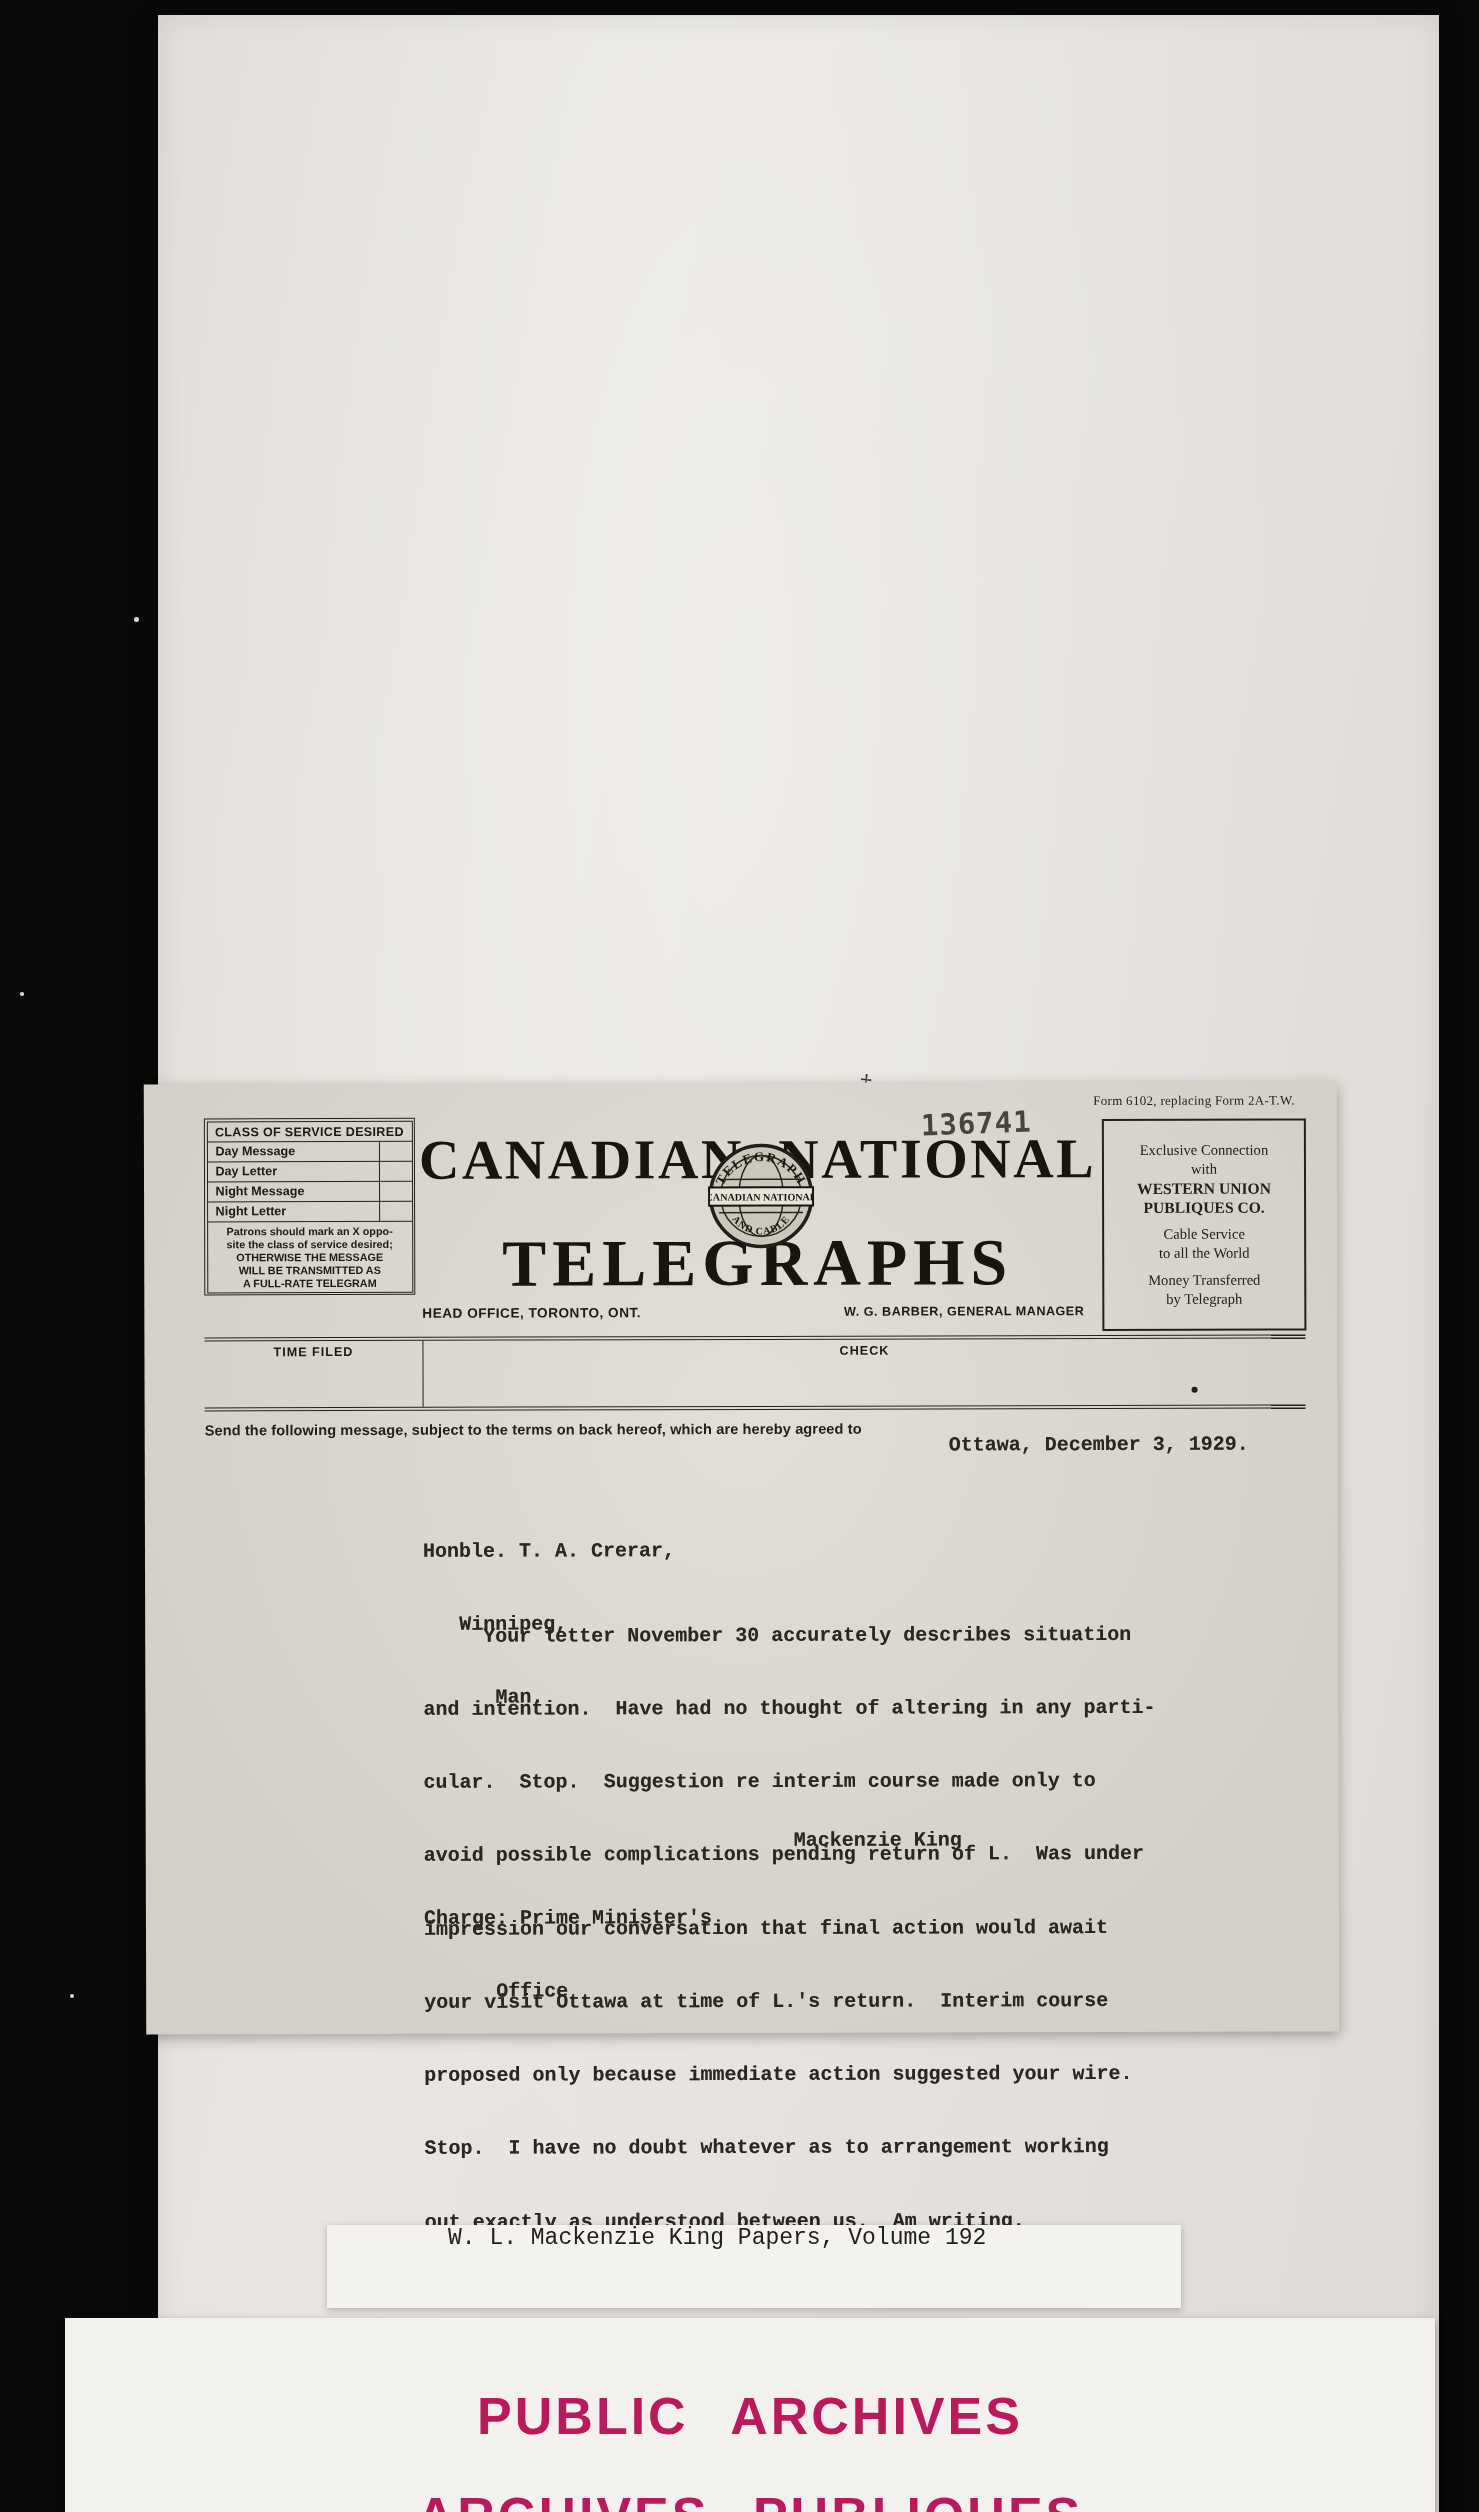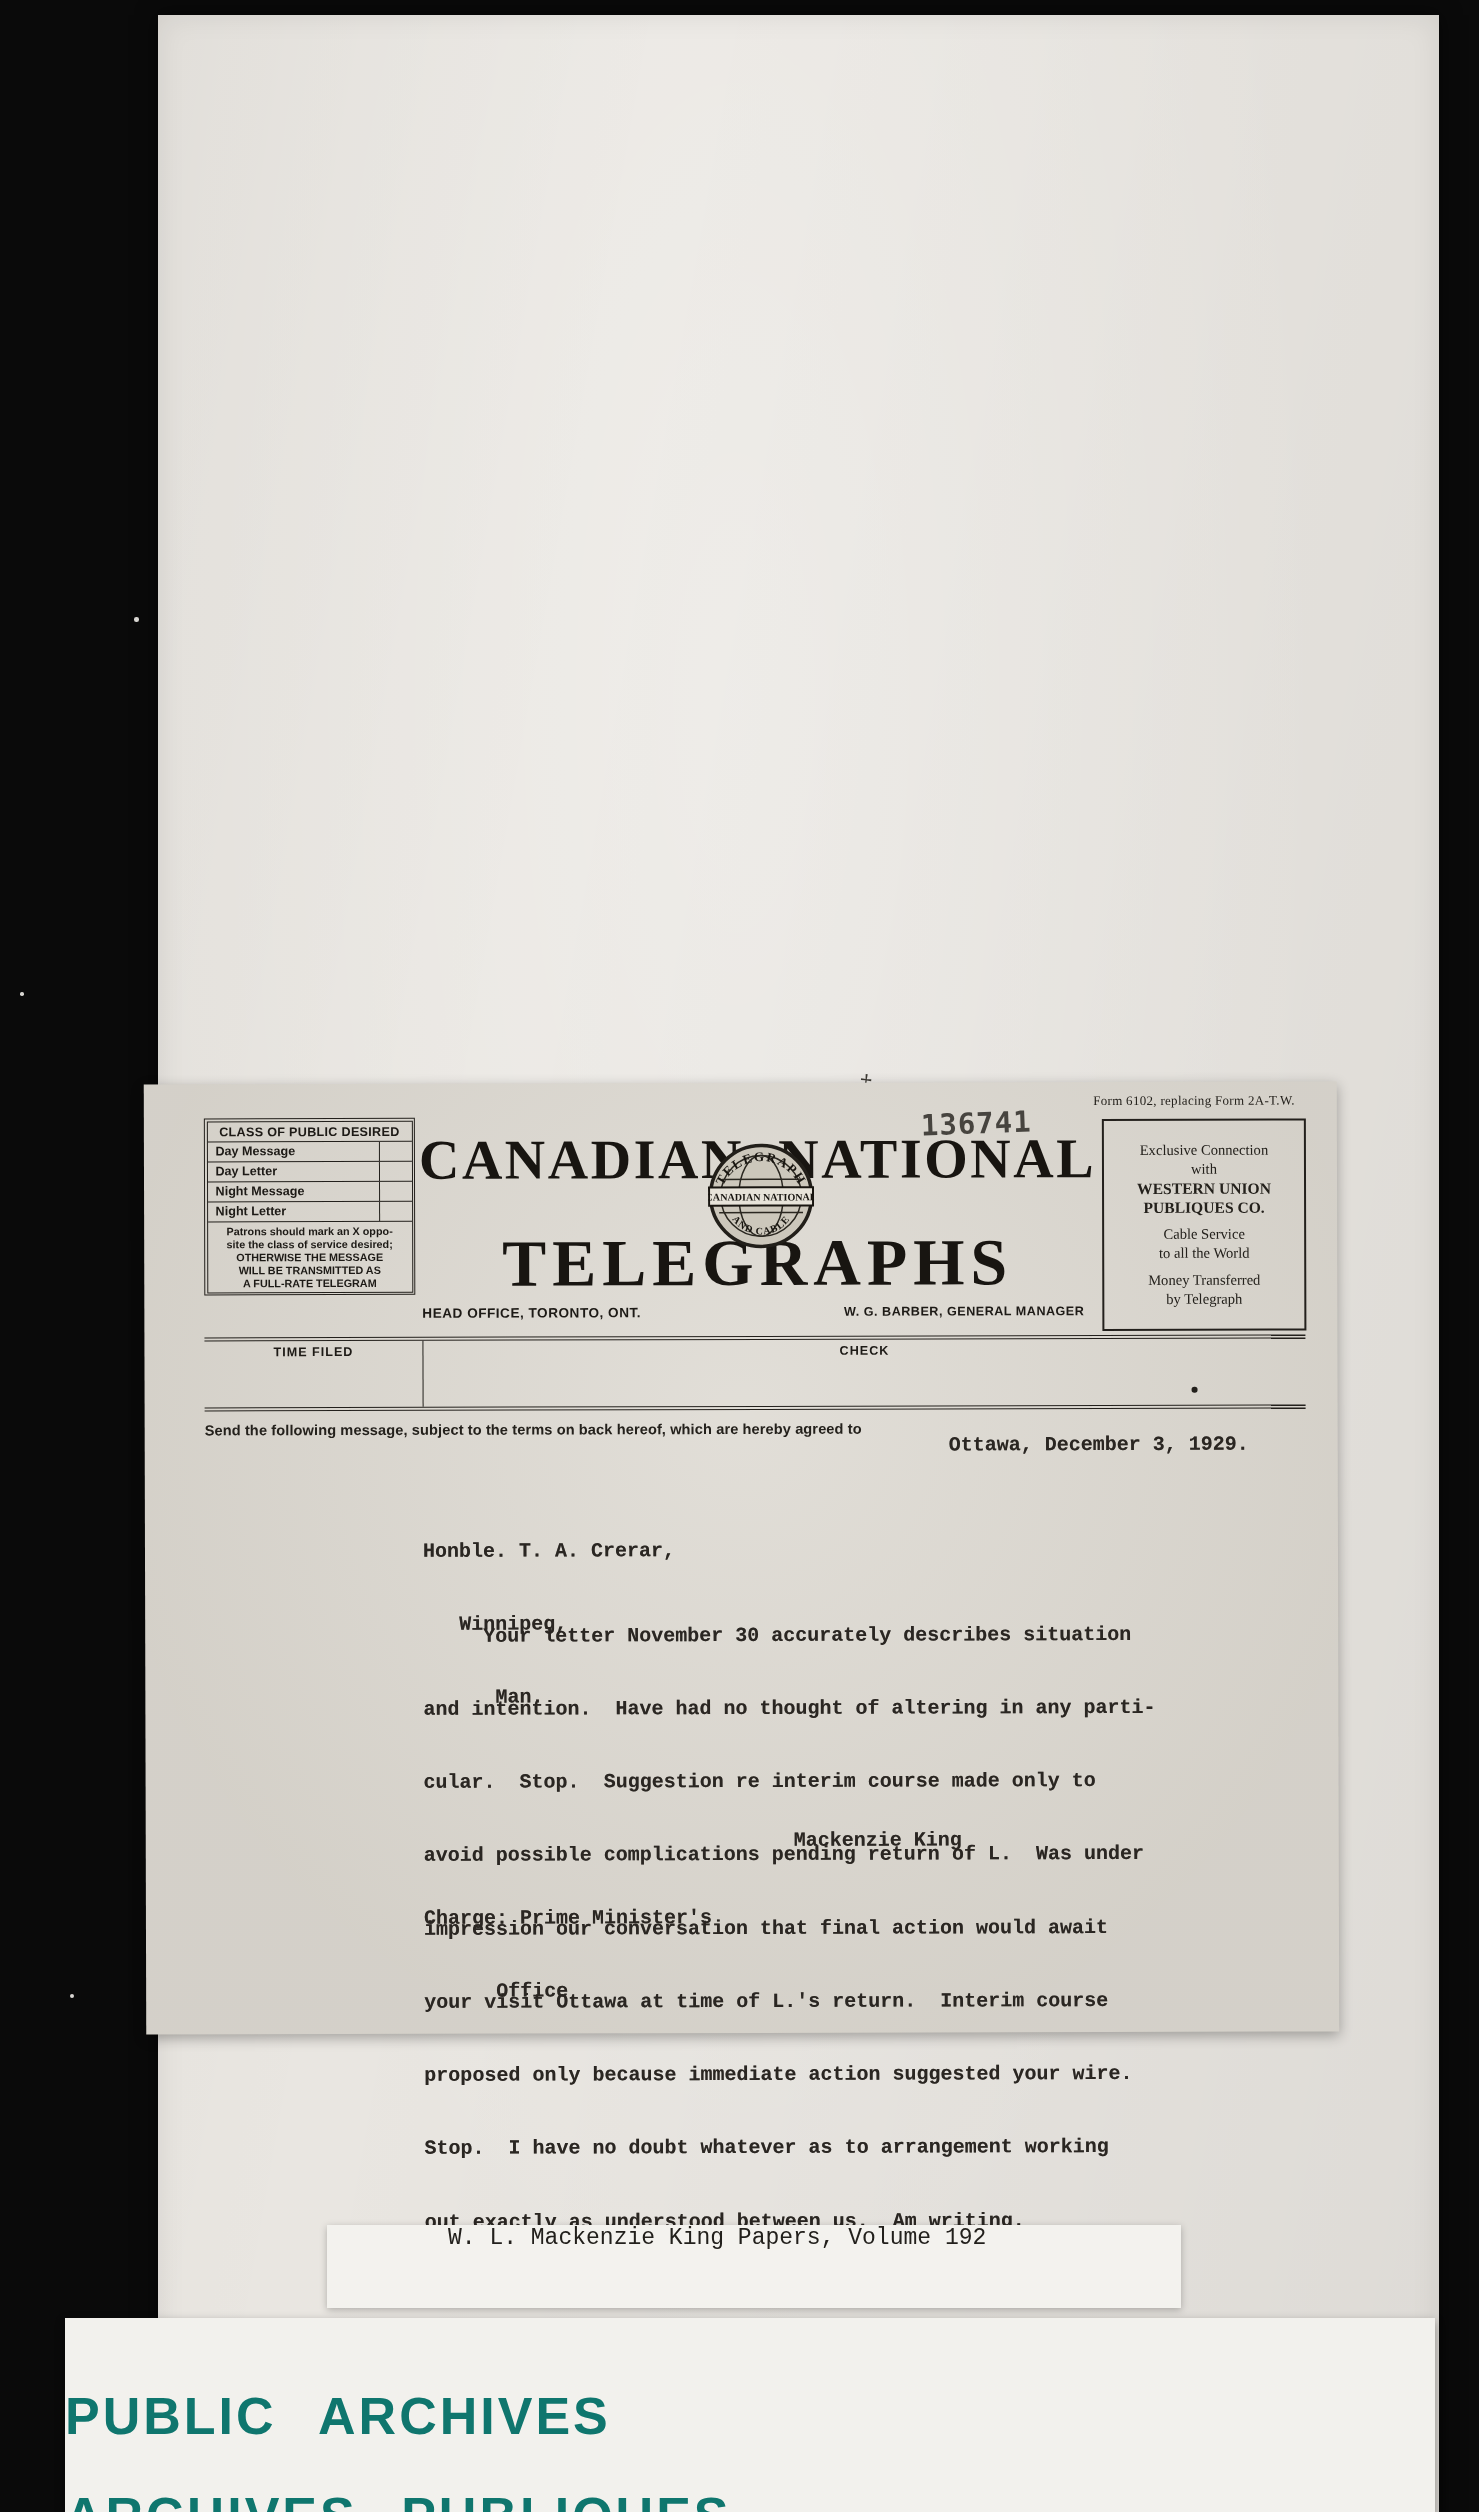--- a/index.html
+++ b/index.html
@@ -71,21 +71,21 @@
   .signature{position:absolute;left:648px;top:746px;}
   .charge{position:absolute;left:278px;top:774px;}
   
   .caption-strip{position:absolute;left:327px;top:2225px;width:854px;height:83px;background:#f3f2ee;
                  box-shadow:0 2px 7px rgba(0,0,0,0.25);display:flex;align-items:flex-start;}
   .caption-text{margin-left:121px;font-family:"Liberation Mono","DejaVu Sans Mono",monospace;
                 font-size:23px;color:#22201c;white-space:pre;}
   
   .archives-card{position:absolute;left:65px;top:2318px;width:1370px;height:417px;background:#f2f1ed;
                  box-shadow:0 2.5px 9px rgba(0,0,0,0.35);}
-  .arch-line{position:absolute;left:0;width:100%;font-weight:bold;color:#0f766e;white-space:nowrap;}
+  .arch-line{position:absolute;left:0;width:100%;text-align:center;font-weight:bold;color:#be185d;white-space:nowrap;}
   .arch-1{top:68px;font-size:52px;letter-spacing:3px;word-spacing:26px;}
   .arch-2{top:168px;font-size:52px;letter-spacing:3px;word-spacing:26px;}
 </style>
 </head>
 <body>
 
 <div class="canvas">
 
   <div class="paper">
     <div class="ink-mark">†</div>
@@ -96,21 +96,21 @@
   <div class="speck-white" style="left:70px;top:1994px;width:4px;height:4px;"></div>
 
   <div class="telegram">
 
     <div class="form-note">Form 6102, replacing Form 2A-T.W.</div>
 
     <div class="stamp-number">136741</div>
 
     <div class="class-box">
       <div class="inner">
-        <div class="cb-title">CLASS OF PUBLIC DESIRED</div>
+        <div class="cb-title">CLASS OF SERVICE DESIRED</div>
         <div class="cb-row">
           <div class="svc">Day Message</div>
           <div class="chk"></div>
         </div>
         <div class="cb-row">
           <div class="svc">Day Letter</div>
           <div class="chk"></div>
         </div>
         <div class="cb-row">
           <div class="svc">Night Message</div>

